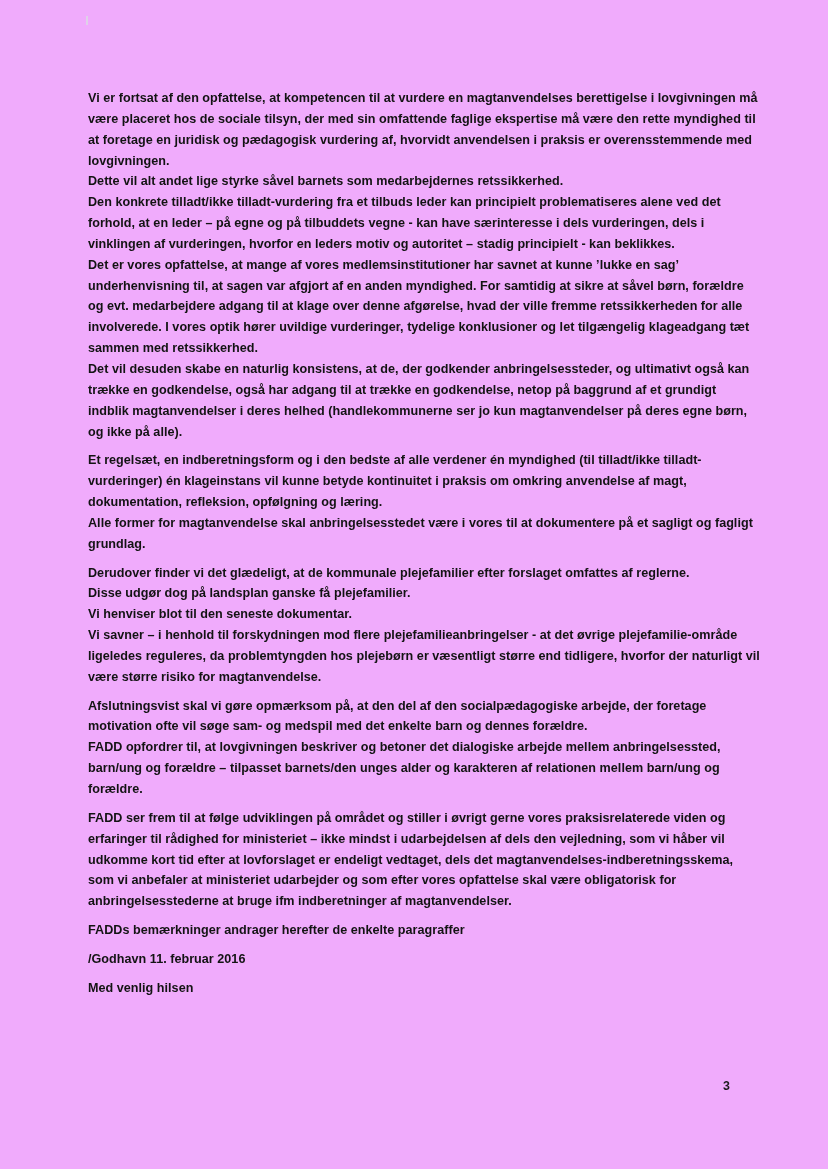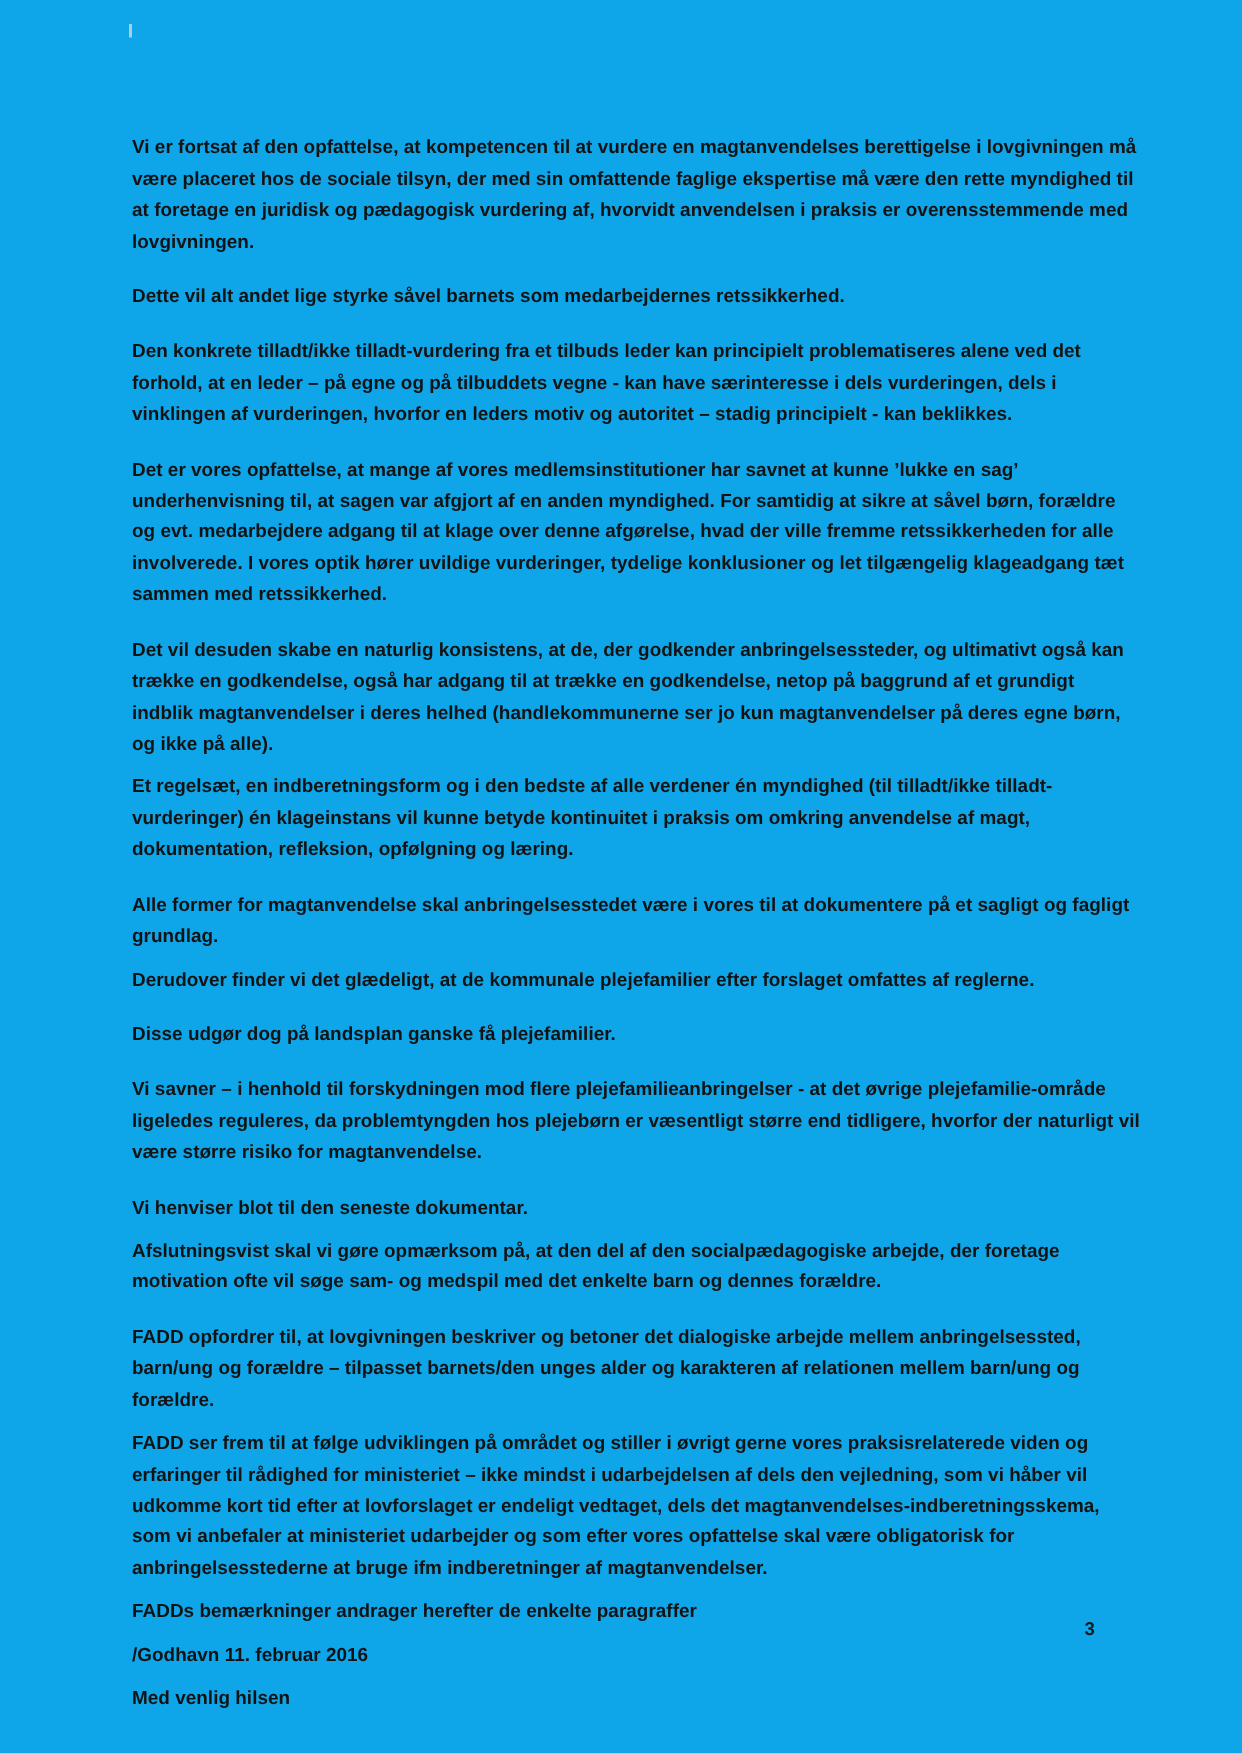--- a/index.html
+++ b/index.html
@@ -13,21 +13,21 @@
     position: relative;
     font-family: "Liberation Sans", sans-serif;
     color: #111111;
     overflow: hidden;
   }
   .page {
     position: absolute;
     top: 0; left: 0;
     width: 828px;
     height: 1169px;
-    background: #0ea5e9;
+    background: #f0abfc;
   }
   .scan-artifact {
     position: absolute;
     left: 86px;
     top: 16px;
     width: 2px;
     height: 9px;
     background: #d9dde2;
     opacity: .75;
   }
@@ -40,21 +40,21 @@
   .para {
     margin: 0;
     font-size: 12.6px;
     line-height: 20.85px;
     letter-spacing: .002em;
     font-weight: 600;
     color: #131313;
     text-rendering: optimizeLegibility;
   }
   .para + .para {
-    margin-top: 16px;
+    margin-top: 0;
   }
   .para.gap {
     margin-top: 8px;
   }
   .sig-block .para {
     white-space: pre-line;
   }
   .page-number {
     position: absolute;
     left: 723px;
@@ -77,22 +77,22 @@
     <p class="para">Dette vil alt andet lige styrke såvel barnets som medarbejdernes retssikkerhed.</p>
     <p class="para">Den konkrete tilladt/ikke tilladt-vurdering fra et tilbuds leder kan principielt problematiseres alene ved det forhold, at en leder – på egne og på tilbuddets vegne - kan have særinteresse i dels vurderingen, dels i vinklingen af vurderingen, hvorfor en leders motiv og autoritet – stadig principielt - kan beklikkes.</p>
     <p class="para">Det er vores opfattelse, at mange af vores medlemsinstitutioner har savnet at kunne ’lukke en sag’ underhenvisning til, at sagen var afgjort af en anden myndighed. For samtidig at sikre at såvel børn, forældre og evt. medarbejdere adgang til at klage over denne afgørelse, hvad der ville fremme retssikkerheden for alle involverede. I vores optik hører uvildige vurderinger, tydelige konklusioner og let tilgængelig klageadgang tæt sammen med retssikkerhed.</p>
     <p class="para">Det vil desuden skabe en naturlig konsistens, at de, der godkender anbringelsessteder, og ultimativt også kan trække en godkendelse, også har adgang til at trække en godkendelse, netop på baggrund af et grundigt indblik magtanvendelser i deres helhed (handlekommunerne ser jo kun magtanvendelser på deres egne børn, og ikke på alle).</p>
 
     <p class="para gap">Et regelsæt, en indberetningsform og i den bedste af alle verdener én myndighed (til tilladt/ikke tilladt-vurderinger) én klageinstans vil kunne betyde kontinuitet i praksis om omkring anvendelse af magt, dokumentation, refleksion, opfølgning og læring.</p>
     <p class="para">Alle former for magtanvendelse skal anbringelsesstedet være i vores til at dokumentere på et sagligt og fagligt grundlag.</p>
 
     <p class="para gap">Derudover finder vi det glædeligt, at de kommunale plejefamilier efter forslaget omfattes af reglerne.</p>
     <p class="para">Disse udgør dog på landsplan ganske få plejefamilier.</p>
+    <p class="para">Vi henviser blot til den seneste dokumentar.</p>
     <p class="para">Vi savner – i henhold til forskydningen mod flere plejefamilieanbringelser - at det øvrige plejefamilie-område ligeledes reguleres, da problemtyngden hos plejebørn er væsentligt større end tidligere, hvorfor der naturligt vil være større risiko for magtanvendelse.</p>
-    <p class="para">Vi henviser blot til den seneste dokumentar.</p>
 
     <p class="para gap">Afslutningsvist skal vi gøre opmærksom på, at den del af den socialpædagogiske arbejde, der foretage motivation ofte vil søge sam- og medspil med det enkelte barn og dennes forældre.</p>
     <p class="para">FADD opfordrer til, at lovgivningen beskriver og betoner det dialogiske arbejde mellem anbringelsessted, barn/ung og forældre – tilpasset barnets/den unges alder og karakteren af relationen mellem barn/ung og forældre.</p>
 
     <p class="para gap">FADD ser frem til at følge udviklingen på området og stiller i øvrigt gerne vores praksisrelaterede viden og erfaringer til rådighed for ministeriet – ikke mindst i udarbejdelsen af dels den vejledning, som vi håber vil udkomme kort tid efter at lovforslaget er endeligt vedtaget, dels det magtanvendelses-indberetningsskema, som vi anbefaler at ministeriet udarbejder og som efter vores opfattelse skal være obligatorisk for anbringelsesstederne at bruge ifm indberetninger af magtanvendelser.</p>
 
     <p class="para gap">FADDs bemærkninger andrager herefter de enkelte paragraffer</p>
 
     <div class="sig-block">
       <p class="para gap">/Godhavn 11. februar 2016</p>

